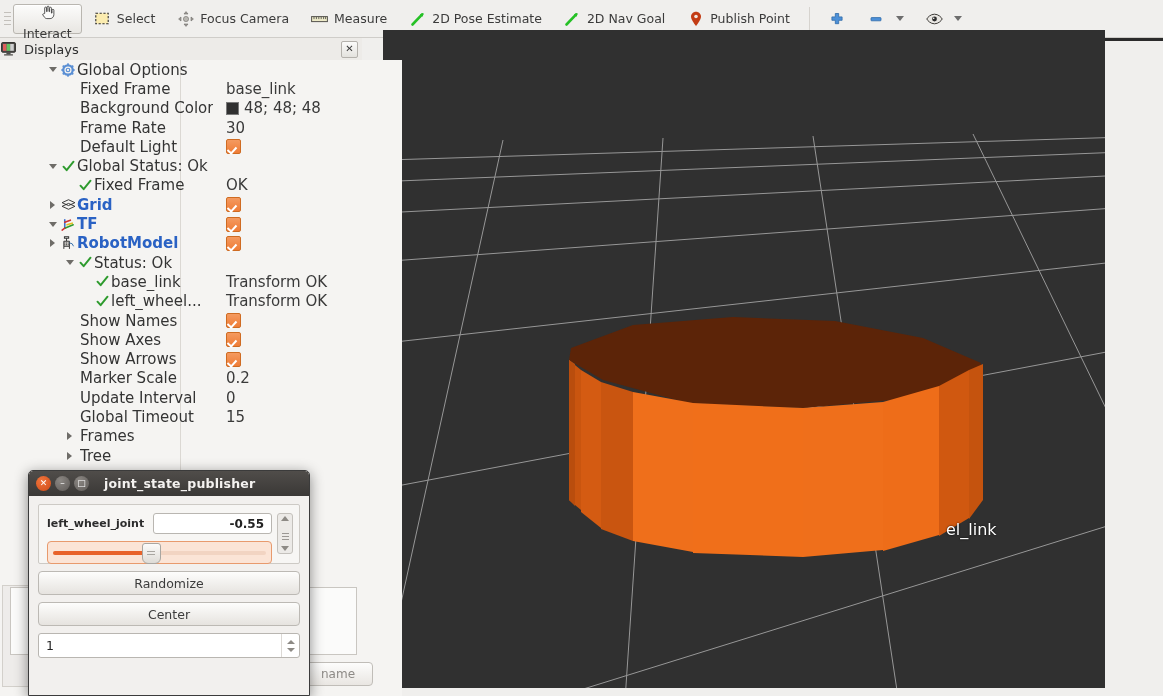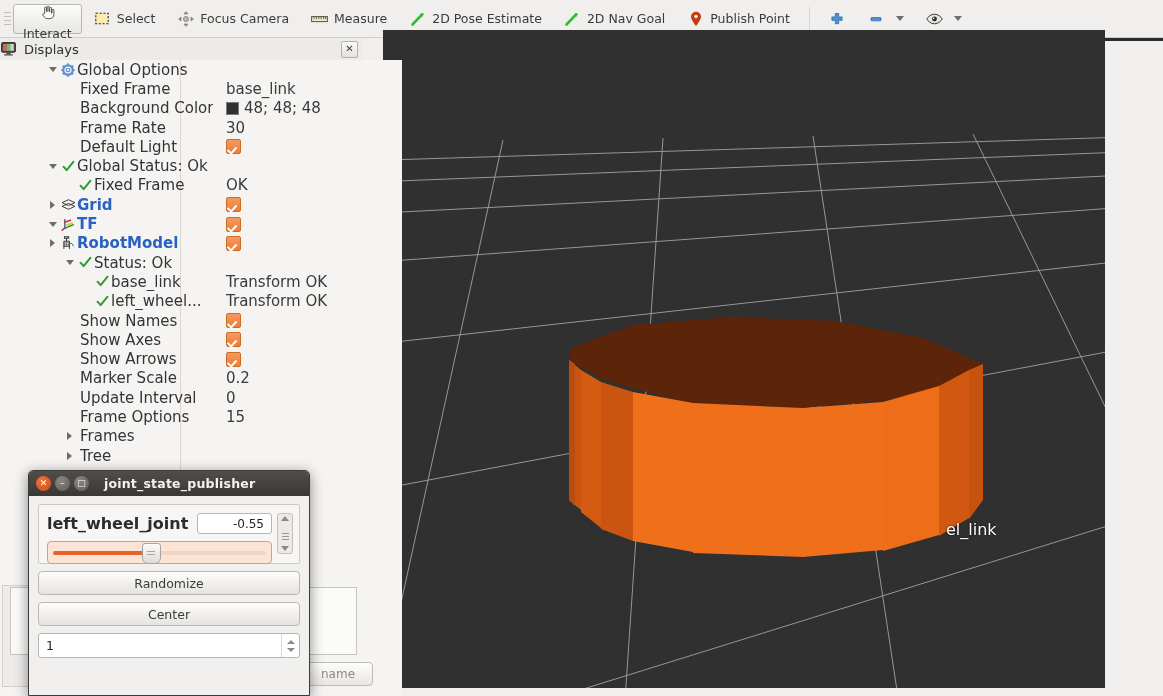--- a/index.html
+++ b/index.html
@@ -147,25 +147,25 @@
   .wbtn.min  { background:radial-gradient(circle at 35% 30%,#8b8783,#5e5a57); }
   .wbtn.max  { background:radial-gradient(circle at 35% 30%,#8b8783,#5e5a57); }
   #jsp-title .wt { margin-left:11px; color:#f4f2f0; font-size:12.5px; font-weight:bold; letter-spacing:.2px; }
   #jsp-body { padding:8px 9px 0 9px; }
   .joint-box {
     border:1px solid #cdcac5; background:#f7f6f4; border-radius:2px;
     padding:8px 6px 9px 8px; display:flex; gap:5px; height:60px; box-sizing:border-box;
   }
   .joint-main { flex:1; }
   .joint-row { display:flex; align-items:center; gap:9px; }
-  .joint-label { font-size:16px; font-weight:bold; color:#2c2c2c; }
+  .joint-label { font-size:11px; font-weight:bold; color:#2c2c2c; }
   .joint-value {
     flex:1; height:21px; background:#fff; border:1px solid #b9b6b1; border-radius:3px;
     display:flex; align-items:center; justify-content:flex-end; padding-right:7px;
-    font-size:12px; font-weight:normal; color:#232323; box-sizing:border-box;
+    font-size:12px; font-weight:bold; color:#232323; box-sizing:border-box;
   }
   .slider-wrap {
     margin-top:7px; height:23px; border:1px solid #e89a6d; border-radius:4px;
     background:#fbe4d6; position:relative; box-sizing:border-box;
   }
   .slider-track {
     position:absolute; left:5px; right:5px; top:9px; height:4px;
     background:#f2d4c2; border-radius:2px;
   }
   .slider-fill {
@@ -648,21 +648,21 @@
             <span style="width: 23px; flex: 0 0 auto;"></span>
             <span class="expander"></span>
             <span class="ricon" style="width: 4px;"></span>
             <span class="rname">Update Interval</span>
             <span class="rval">0</span>
           </div>
           <div class="row">
             <span style="width: 23px; flex: 0 0 auto;"></span>
             <span class="expander"></span>
             <span class="ricon" style="width: 4px;"></span>
-            <span class="rname">Frame Options</span>
+            <span class="rname">Global Timeout</span>
             <span class="rval">15</span>
           </div>
           <div class="row">
             <span style="width: 23px; flex: 0 0 auto;"></span>
             <span class="expander">
               <span class="tri-r"></span>
             </span>
             <span class="ricon" style="width: 4px;"></span>
             <span class="rname">Frames</span>
             <span class="rval"></span>

